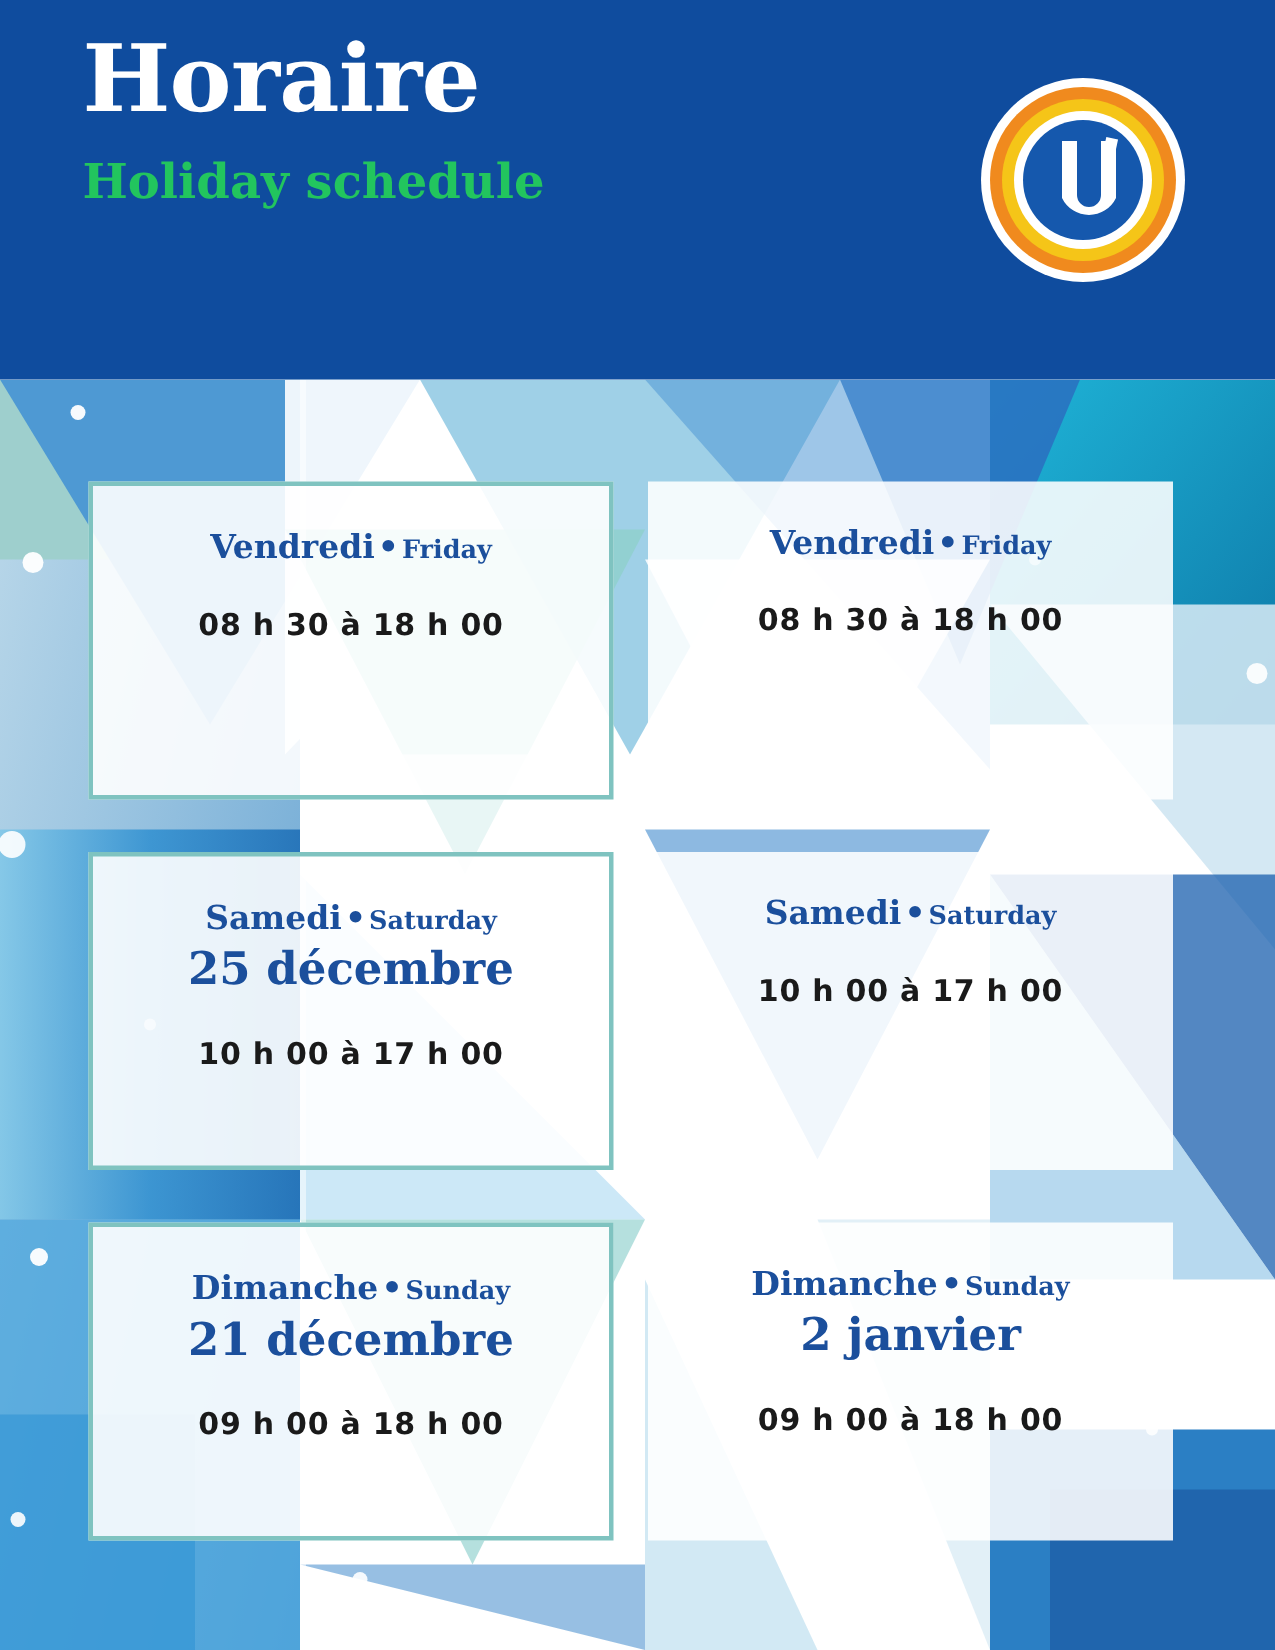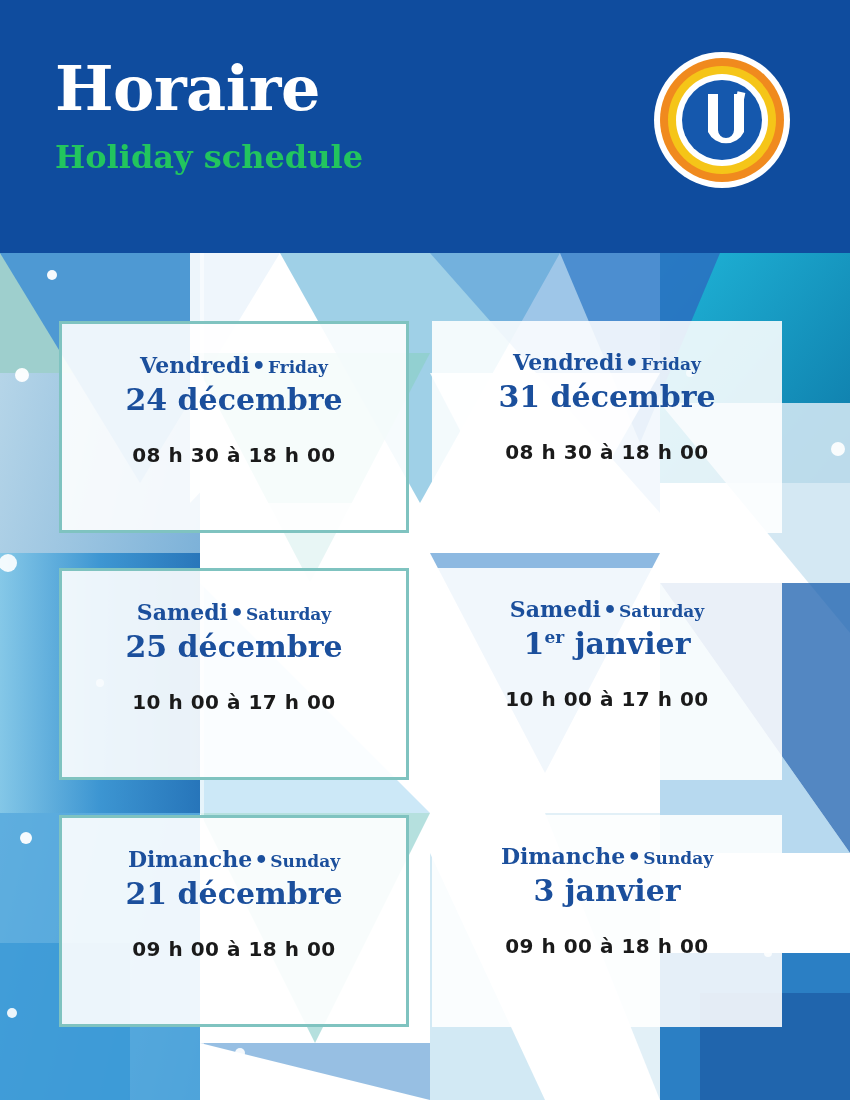--- a/index.html
+++ b/index.html
@@ -28,21 +28,20 @@
     top: 0;
     width: 850px;
     height: 253px;
     background: #0f4c9e;
     overflow: hidden;
   }
   #header-text {
     position: absolute;
     left: 55px;
     top: 22px;
-    margin-top: 36px;
   }
   .title-line {
     font-family: "DejaVu Serif", serif;
     font-weight: bold;
     font-size: 62px;
     line-height: 62px;
     color: #ffffff;
     letter-spacing: -0.5px;
   }
   #title-line2 {
@@ -261,58 +260,55 @@
       </svg>
     </div>
   </div>
 
   <div id="grid">
 
     <div class="card" id="card-0">
       <div class="card-daypair">
         <span class="day-fr">Vendredi</span><span class="dot">•</span><span class="day-en">Friday</span>
       </div>
-      <div class="card-date">24 décembre</div>
       <div class="card-hours">08 h 30 à 18 h 00</div>
     </div>
 
     <div class="card no-border" id="card-1">
       <div class="card-daypair">
         <span class="day-fr">Vendredi</span><span class="dot">•</span><span class="day-en">Friday</span>
       </div>
-      <div class="card-date">31 décembre</div>
       <div class="card-hours">08 h 30 à 18 h 00</div>
     </div>
 
     <div class="card" id="card-2">
       <div class="card-daypair">
         <span class="day-fr">Samedi</span><span class="dot">•</span><span class="day-en">Saturday</span>
       </div>
       <div class="card-date">25 décembre</div>
       <div class="card-hours">10 h 00 à 17 h 00</div>
     </div>
 
     <div class="card no-border" id="card-3">
       <div class="card-daypair">
         <span class="day-fr">Samedi</span><span class="dot">•</span><span class="day-en">Saturday</span>
       </div>
-      <div class="card-date"><span>1</span><sup>er</sup><span> janvier</span></div>
       <div class="card-hours">10 h 00 à 17 h 00</div>
     </div>
 
     <div class="card" id="card-4">
       <div class="card-daypair">
         <span class="day-fr">Dimanche</span><span class="dot">•</span><span class="day-en">Sunday</span>
       </div>
       <div class="card-date">21 décembre</div>
       <div class="card-hours">09 h 00 à 18 h 00</div>
     </div>
 
     <div class="card no-border" id="card-5">
       <div class="card-daypair">
         <span class="day-fr">Dimanche</span><span class="dot">•</span><span class="day-en">Sunday</span>
       </div>
-      <div class="card-date">3 janvier</div>
+      <div class="card-date">2 janvier</div>
       <div class="card-hours">09 h 00 à 18 h 00</div>
     </div>
 
   </div>
 </div>
 
 </body></html>

